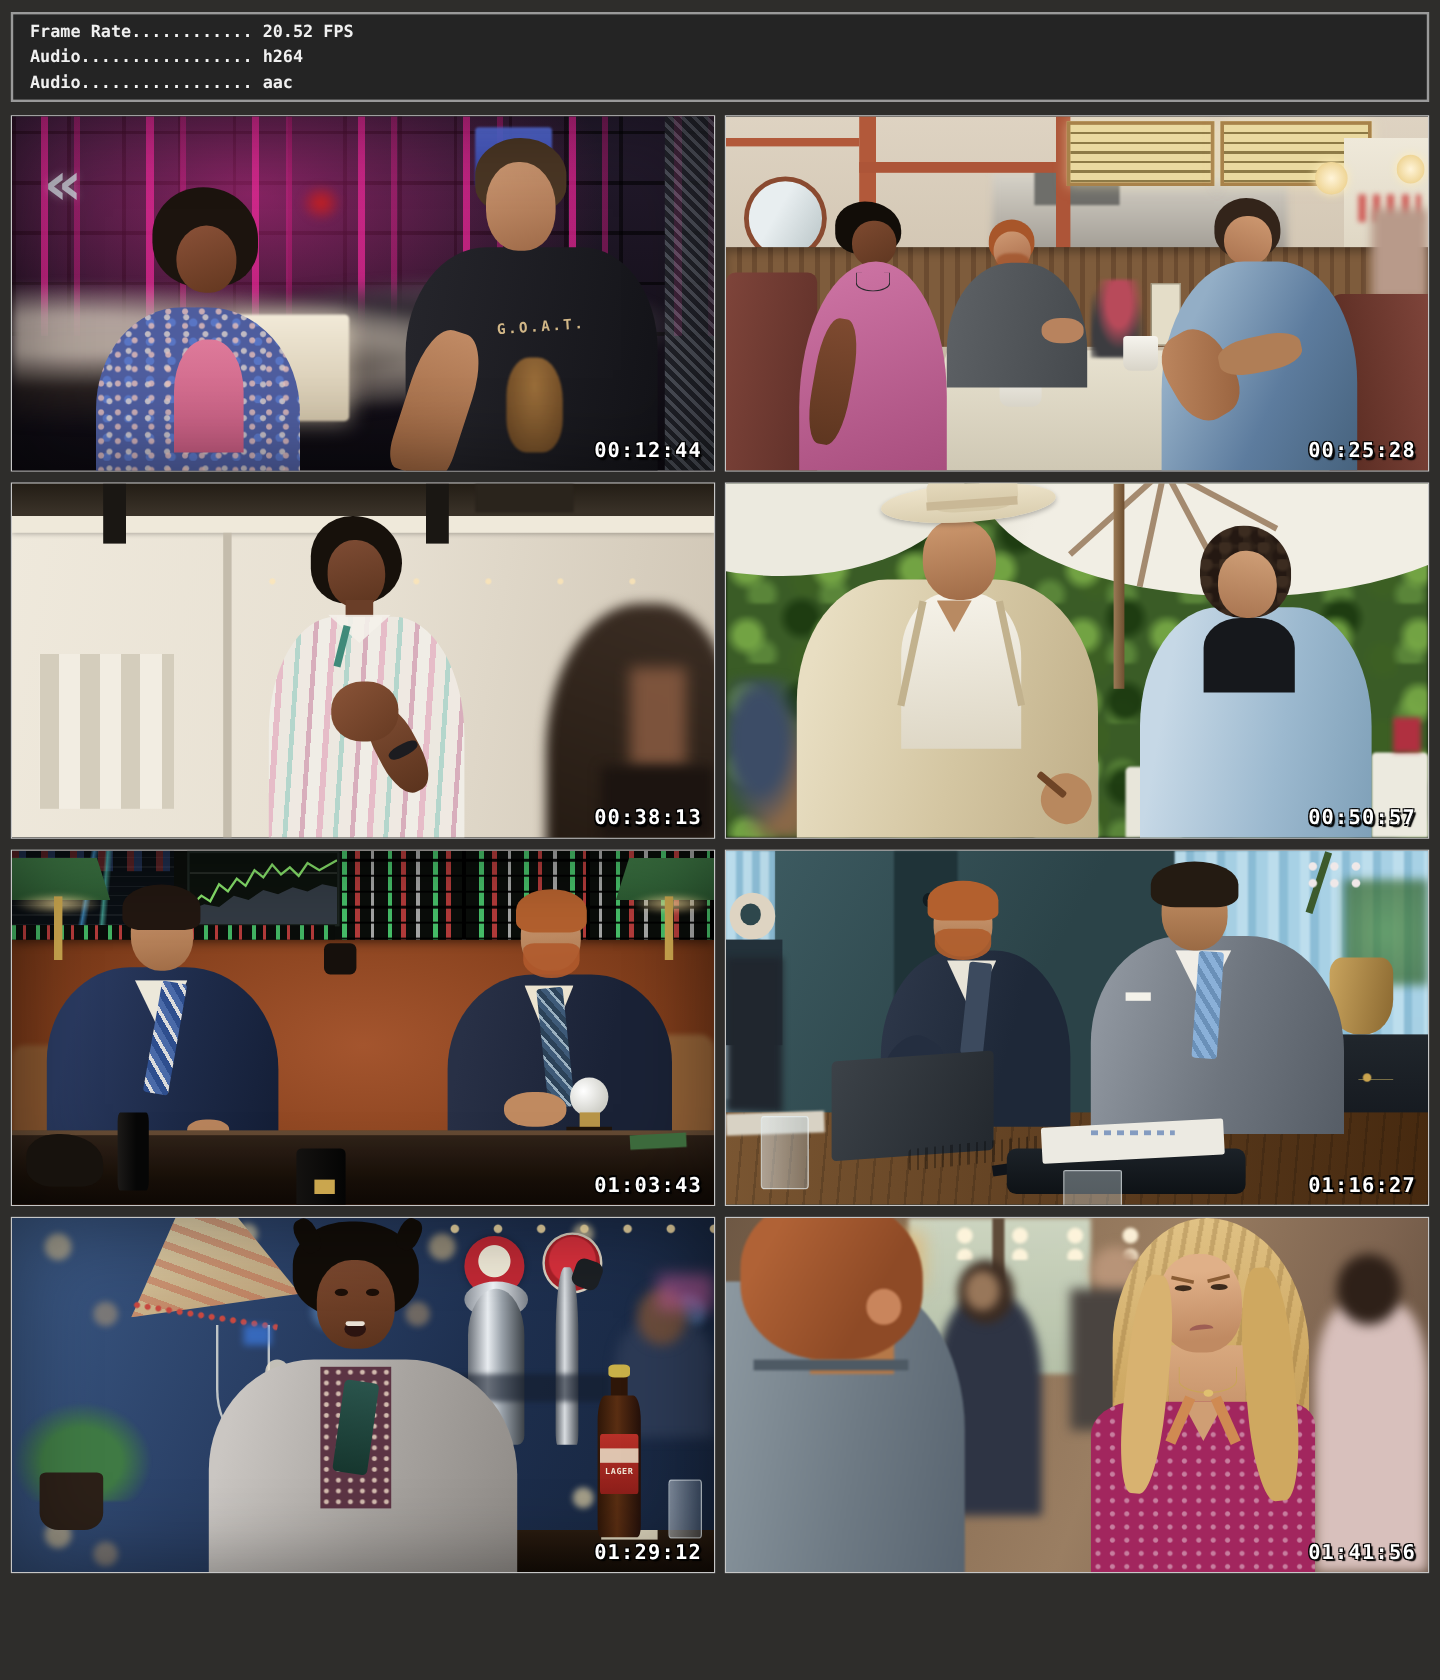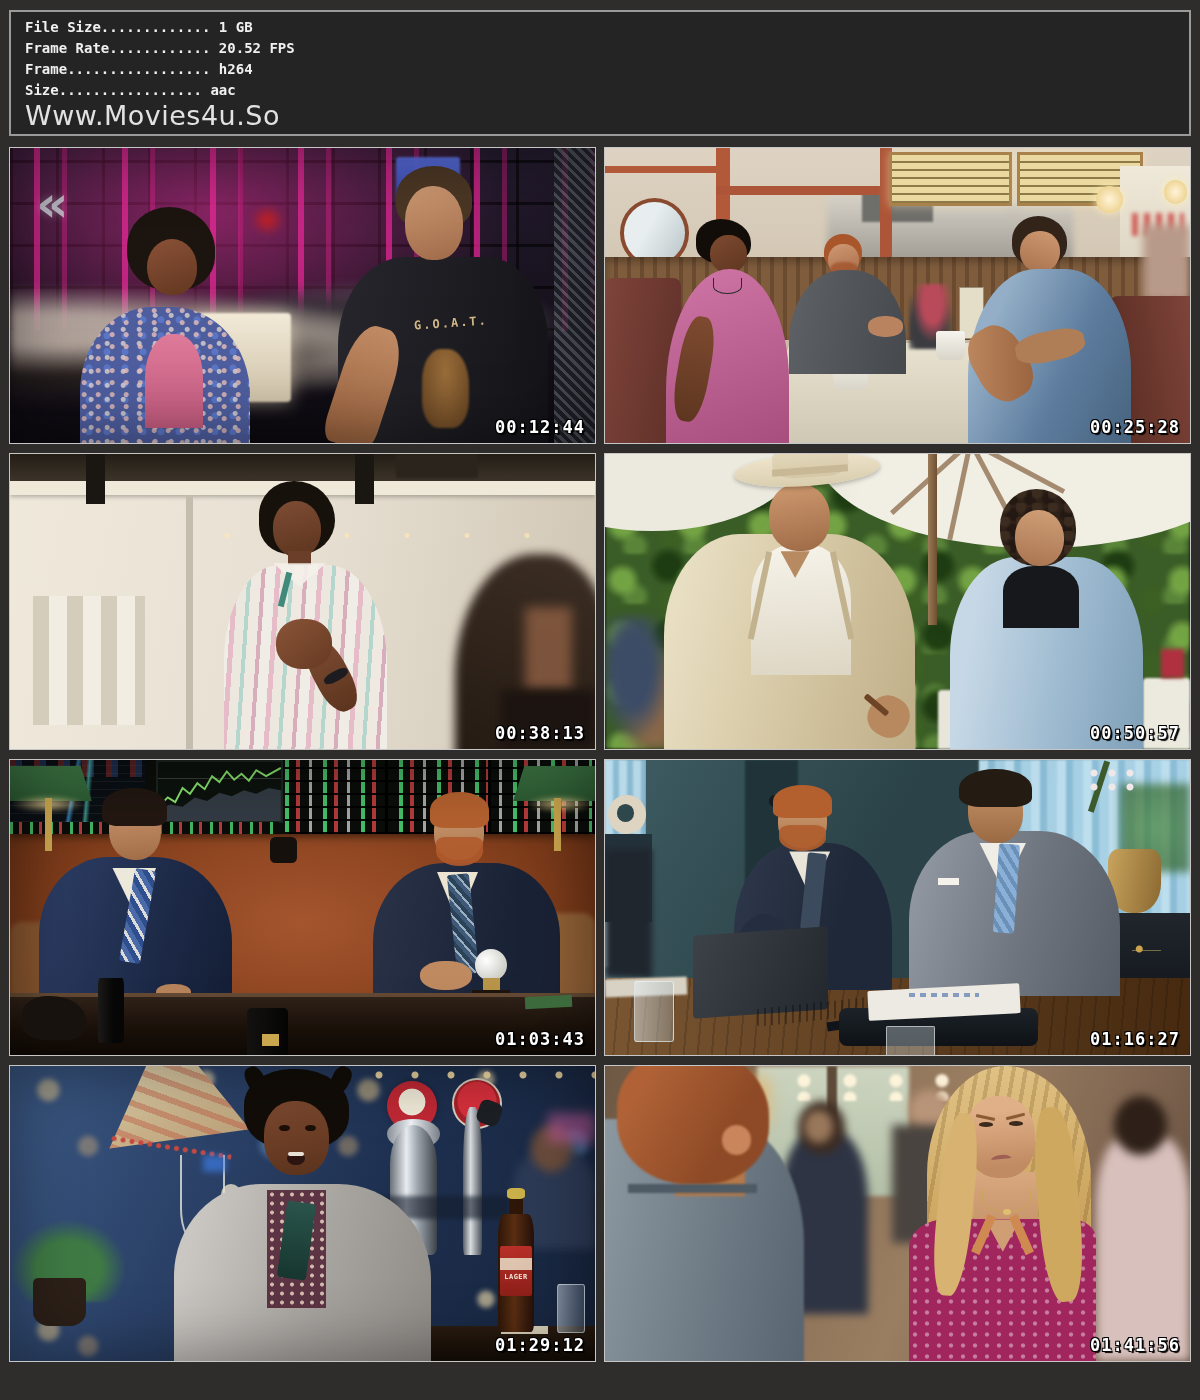--- a/index.html
+++ b/index.html
@@ -15,25 +15,23 @@
       font:700 17px "DejaVu Sans Mono",monospace;letter-spacing:1px;
       text-shadow:-1px -1px 0 #000,1px -1px 0 #000,-1px 1px 0 #000,2px 2px 1px #000;z-index:50;}
   .vig{inset:0;box-shadow:inset 0 0 70px rgba(0,0,0,.45);z-index:40;}
 </style>
 </head>
 <body>
 
 <div>
 
   <div class="info-box">
-    <div class="info-line">File Size............. 1 GB</div>
     <div class="info-line">Frame Rate............ 20.52 FPS</div>
-    <div class="info-line">Frame................. h264</div>
-    <div class="info-line">Size................. aac</div>
-    <div class="watermark">Www.Movies4u.So</div>
+    <div class="info-line">Audio................. h264</div>
+    <div class="info-line">Audio................. aac</div>
   </div>
 
   <div class="grid">
 
     <div class="frame">
       <div class="ab" style="inset:0;background-color:#141018;background-image:radial-gradient(ellipse at 34% 22%,rgba(236,48,156,.5),transparent 55%),repeating-linear-gradient(90deg,transparent 0 24px,rgba(225,35,145,.75) 24px 30px,transparent 30px 52px,rgba(190,25,120,.5) 52px 57px,transparent 57px 88px),repeating-linear-gradient(0deg,rgba(0,0,0,.55) 0 3px,transparent 3px 42px),repeating-linear-gradient(90deg,rgba(0,0,0,.5) 0 3px,transparent 3px 46px),linear-gradient(180deg,#241b2e 0%,#18121e 55%,#0c0a10 100%);background-size:100% 100%,100% 62%,100% 62%,100% 62%,100% 100%;background-repeat:no-repeat;"></div>
       <div class="ab" style="left:93%;top:0;width:7%;height:100%;background-image:repeating-linear-gradient(45deg,#585d66 0 3px,#23262c 3px 7px);opacity:.8;filter:blur(.5px);"></div>
       <div class="ab" style="left:0;top:40%;width:100%;height:48%;filter:blur(4px);background-image:radial-gradient(ellipse at 8% 45%,rgba(210,195,185,.8) 0 14%,transparent 40%),radial-gradient(ellipse at 17% 62%,rgba(40,32,30,.9) 0 18%,transparent 45%),radial-gradient(ellipse at 47% 58%,rgba(228,218,202,.75) 0 14%,transparent 38%),radial-gradient(ellipse at 56% 45%,rgba(30,26,34,.95) 0 16%,transparent 42%),radial-gradient(ellipse at 64% 40%,rgba(180,170,175,.6) 0 12%,transparent 35%);"></div>
       <div class="ab" style="left:4.5%;top:9%;font:700 50px 'DejaVu Sans',sans-serif;color:#c9ced6;opacity:.85;text-shadow:0 0 8px rgba(255,255,255,.35);">«</div>
       <div class="ab" style="left:66%;top:3%;width:11%;height:17%;background:linear-gradient(180deg,#5a74e8,#2c3fa0);filter:blur(1px);border-radius:3px;opacity:.9;"></div>

